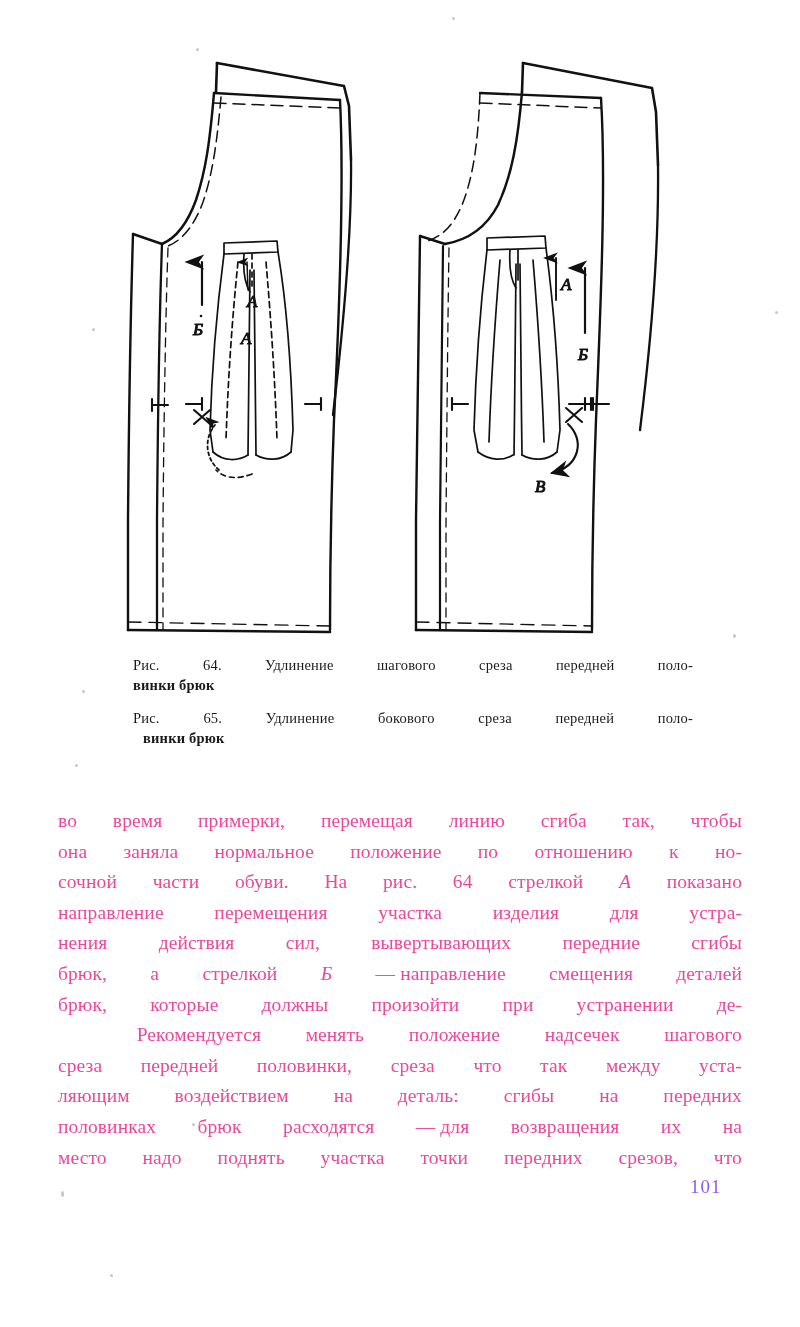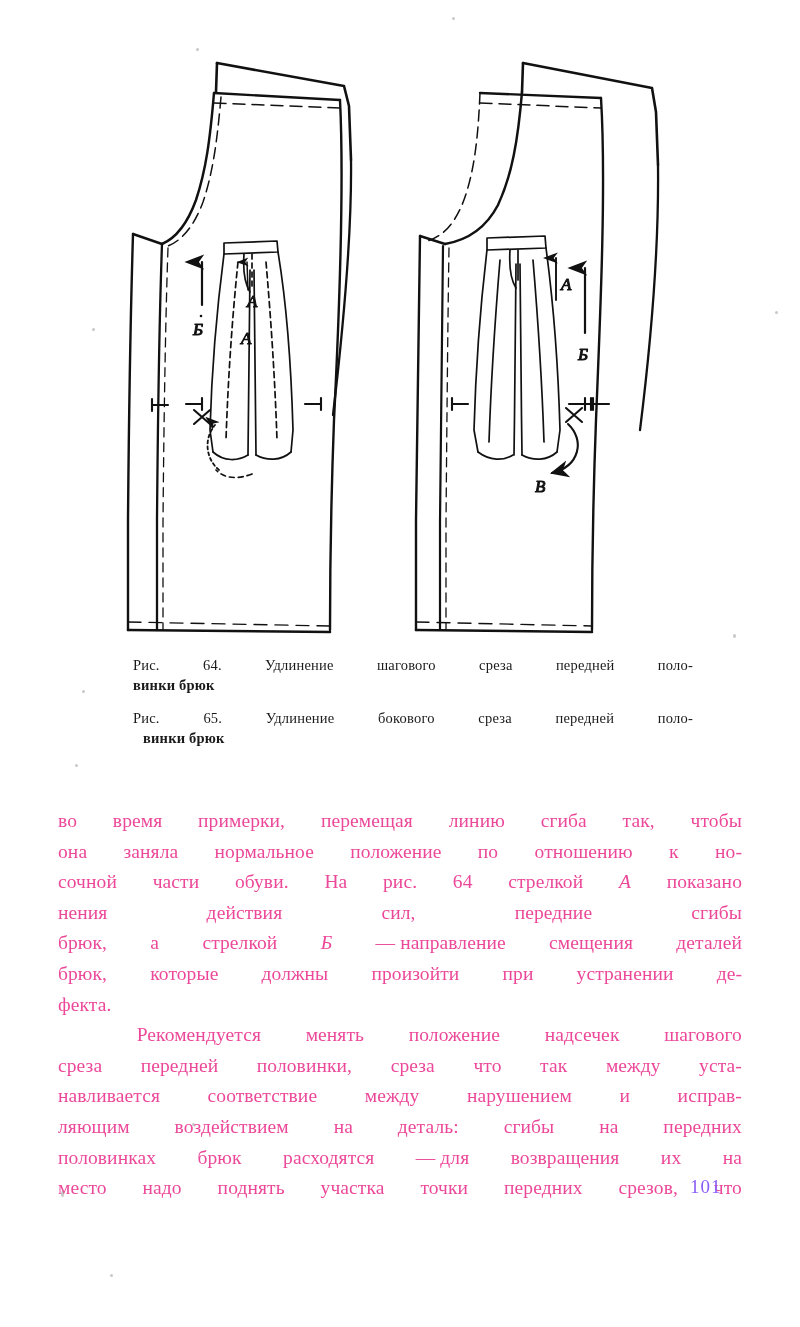--- a/index.html
+++ b/index.html
@@ -297,29 +297,28 @@
       <span>поло-</span>
     </span>
     <span class="caption-line-2">винки брюк</span>
   </div>
 
   <div id="body-text">
     <div id="paragraph-1">
         <div class="para-line"><span class="w">во</span><span class="w">время</span><span class="w">примерки,</span><span class="w">перемещая</span><span class="w">линию</span><span class="w">сгиба</span><span class="w">так,</span><span class="w">чтобы</span></div>
         <div class="para-line"><span class="w">она</span><span class="w">заняла</span><span class="w">нормальное</span><span class="w">положение</span><span class="w">по</span><span class="w">отношению</span><span class="w">к</span><span class="w">но-</span></div>
         <div class="para-line"><span class="w">сочной</span><span class="w">части</span><span class="w">обуви.</span><span class="w">На</span><span class="w">рис.</span><span class="w">64</span><span class="w">стрелкой</span><span class="w italic-letter">А</span><span class="w">показано</span></div>
-        <div class="para-line"><span class="w">нения</span><span class="w">действия</span><span class="w">сил,</span><span class="w">передние</span><span class="w">сгибы</span></div>
+        <div class="para-line"><span class="w">направление</span><span class="w">перемещения</span><span class="w">участка</span><span class="w">изделия</span><span class="w">для</span><span class="w">устра-</span></div>
+        <div class="para-line"><span class="w">нения</span><span class="w">действия</span><span class="w">сил,</span><span class="w">вывертывающих</span><span class="w">передние</span><span class="w">сгибы</span></div>
         <div class="para-line"><span class="w">брюк,</span><span class="w">а</span><span class="w">стрелкой</span><span class="w italic-letter">Б</span><span class="w">— направление</span><span class="w">смещения</span><span class="w">деталей</span></div>
         <div class="para-line"><span class="w">брюк,</span><span class="w">которые</span><span class="w">должны</span><span class="w">произойти</span><span class="w">при</span><span class="w">устранении</span><span class="w">де-</span></div>
-        <div class="para-line last"><span class="w">фекта.</span></div>
       </div>
     <div id="paragraph-2">
         <div class="para-line"><span class="indent-spacer"></span><span class="w">Рекомендуется</span><span class="w">менять</span><span class="w">положение</span><span class="w">надсечек</span><span class="w">шагового</span></div>
         <div class="para-line"><span class="w">среза</span><span class="w">передней</span><span class="w">половинки,</span><span class="w">среза</span><span class="w">что</span><span class="w">так</span><span class="w">между</span><span class="w">уста-</span></div>
-        <div class="para-line"><span class="w">навливается</span><span class="w">соответствие</span><span class="w">между</span><span class="w">нарушением</span><span class="w">и</span><span class="w">исправ-</span></div>
         <div class="para-line"><span class="w">ляющим</span><span class="w">воздействием</span><span class="w">на</span><span class="w">деталь:</span><span class="w">сгибы</span><span class="w">на</span><span class="w">передних</span></div>
         <div class="para-line"><span class="w">половинках</span><span class="w">брюк</span><span class="w">расходятся</span><span class="w">— для</span><span class="w">возвращения</span><span class="w">их</span><span class="w">на</span></div>
         <div class="para-line"><span class="w">место</span><span class="w">надо</span><span class="w">поднять</span><span class="w">участка</span><span class="w">точки</span><span class="w">передних</span><span class="w">срезов,</span><span class="w">что</span></div>
       </div>
   </div>
 
   <div id="page-number">101</div>
 
   <div class="speckle" style="left:92px; top:328px; width:3px; height:3px;"></div>
   <div class="speckle" style="left:775px; top:311px; width:3px; height:3px;"></div>

